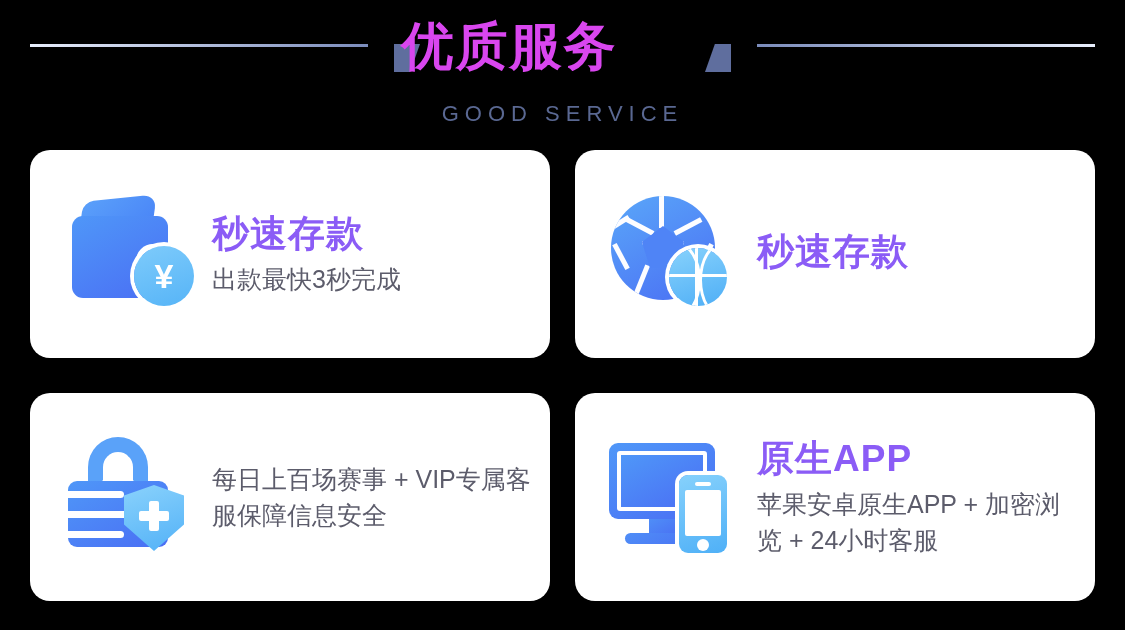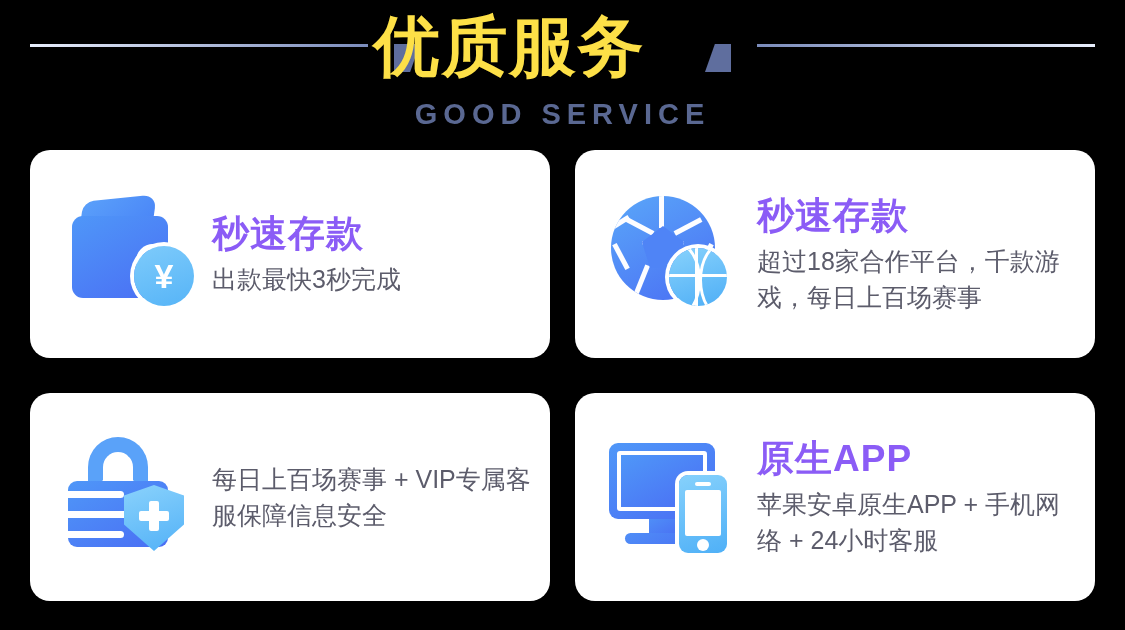--- a/index.html
+++ b/index.html
@@ -53,36 +53,36 @@
     left: 0;
     clip-path: polygon(38% 0, 100% 0, 100% 100%, 0 100%);
   }
 
   .title-main {
     position: absolute;
     top: 8px;
     left: 0;
     width: 1019px;
     text-align: center;
-    font-size: 66px;
+    font-size: 52px;
     line-height: 76px;
     font-weight: bold;
-    color: #fde047;
+    color: #d946ef;
     letter-spacing: 2px;
     font-family: "Liberation Sans", "DejaVu Sans", sans-serif;
   }
   .title-sub {
     position: absolute;
     top: 97px;
     left: 0;
     width: 1125px;
     text-align: center;
-    font-size: 29px;
+    font-size: 22px;
     line-height: 34px;
-    font-weight: bold;
+    font-weight: normal;
     color: #5a6892;
     letter-spacing: 6px;
   }
 
   
   .grid {
     position: absolute;
     top: 150px;
     left: 30px;
     width: 1065px;
@@ -455,21 +455,20 @@
         <div class="bball">
           <div class="bl v"></div>
           <div class="bl h"></div>
           <div class="bl c1"></div>
           <div class="bl c2"></div>
         </div>
       </div>
     </div>
     <div class="card-text">
       <div class="card-title">秒速存款</div>
-      <div class="card-desc">超过18家合作平台，千款游戏，每日上百场赛事</div>
     </div>
   </div>
 
   <div class="card">
     <div class="icon-wrap">
       <div class="ico">
         <div class="lock-shackle"></div>
         <div class="lock-body">
           <div class="lock-line l1"></div>
           <div class="lock-line l2"></div>
@@ -495,17 +494,17 @@
         <div class="monitor-base"></div>
         <div class="phone">
           <div class="phone-speaker"></div>
           <div class="phone-screen"></div>
           <div class="phone-home"></div>
         </div>
       </div>
     </div>
     <div class="card-text">
       <div class="card-title">原生APP</div>
-      <div class="card-desc">苹果安卓原生APP + 手机网络 + 24小时客服</div>
+      <div class="card-desc">苹果安卓原生APP + 加密浏览 + 24小时客服</div>
     </div>
   </div>
 
 </div>
 
 </body></html>

